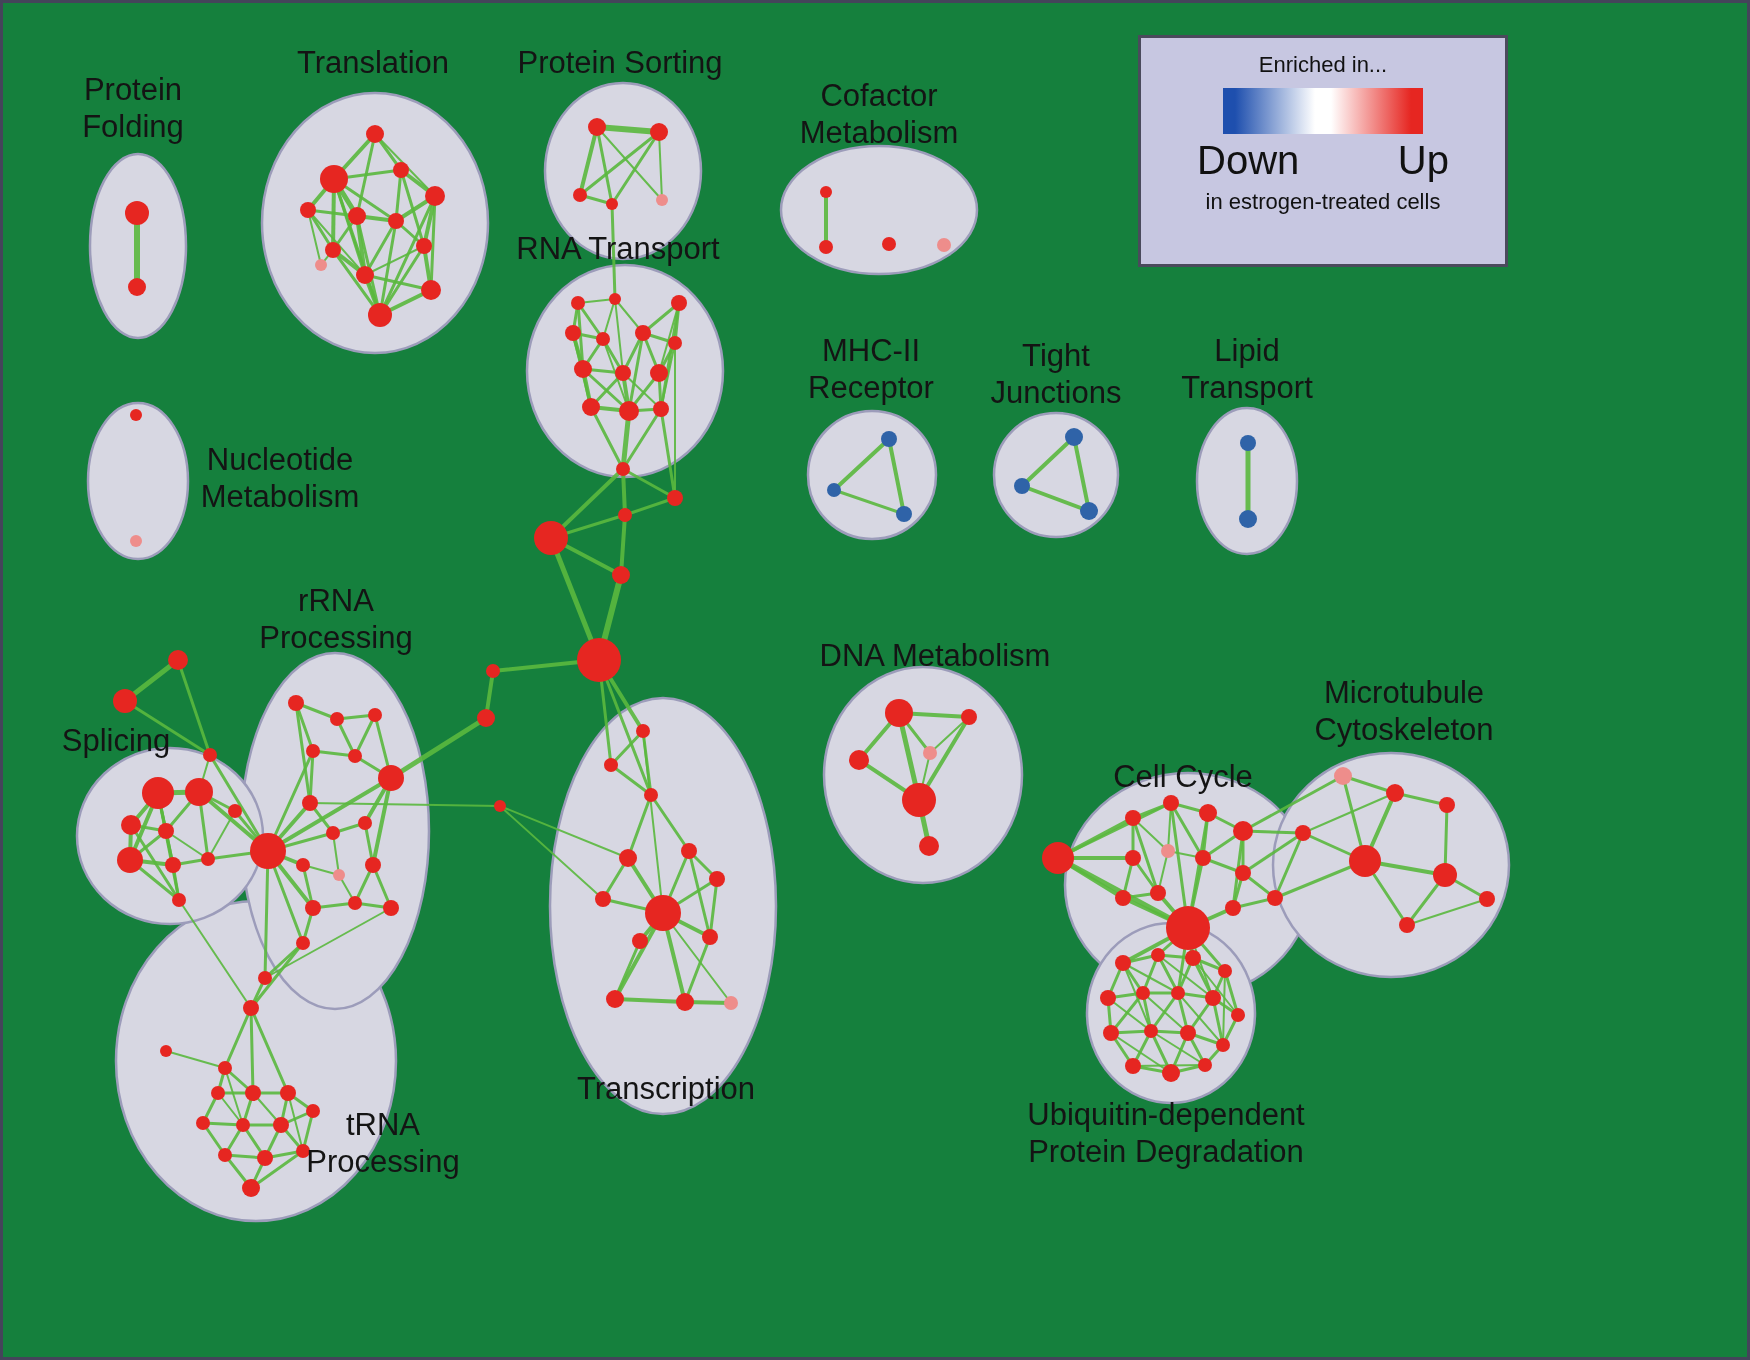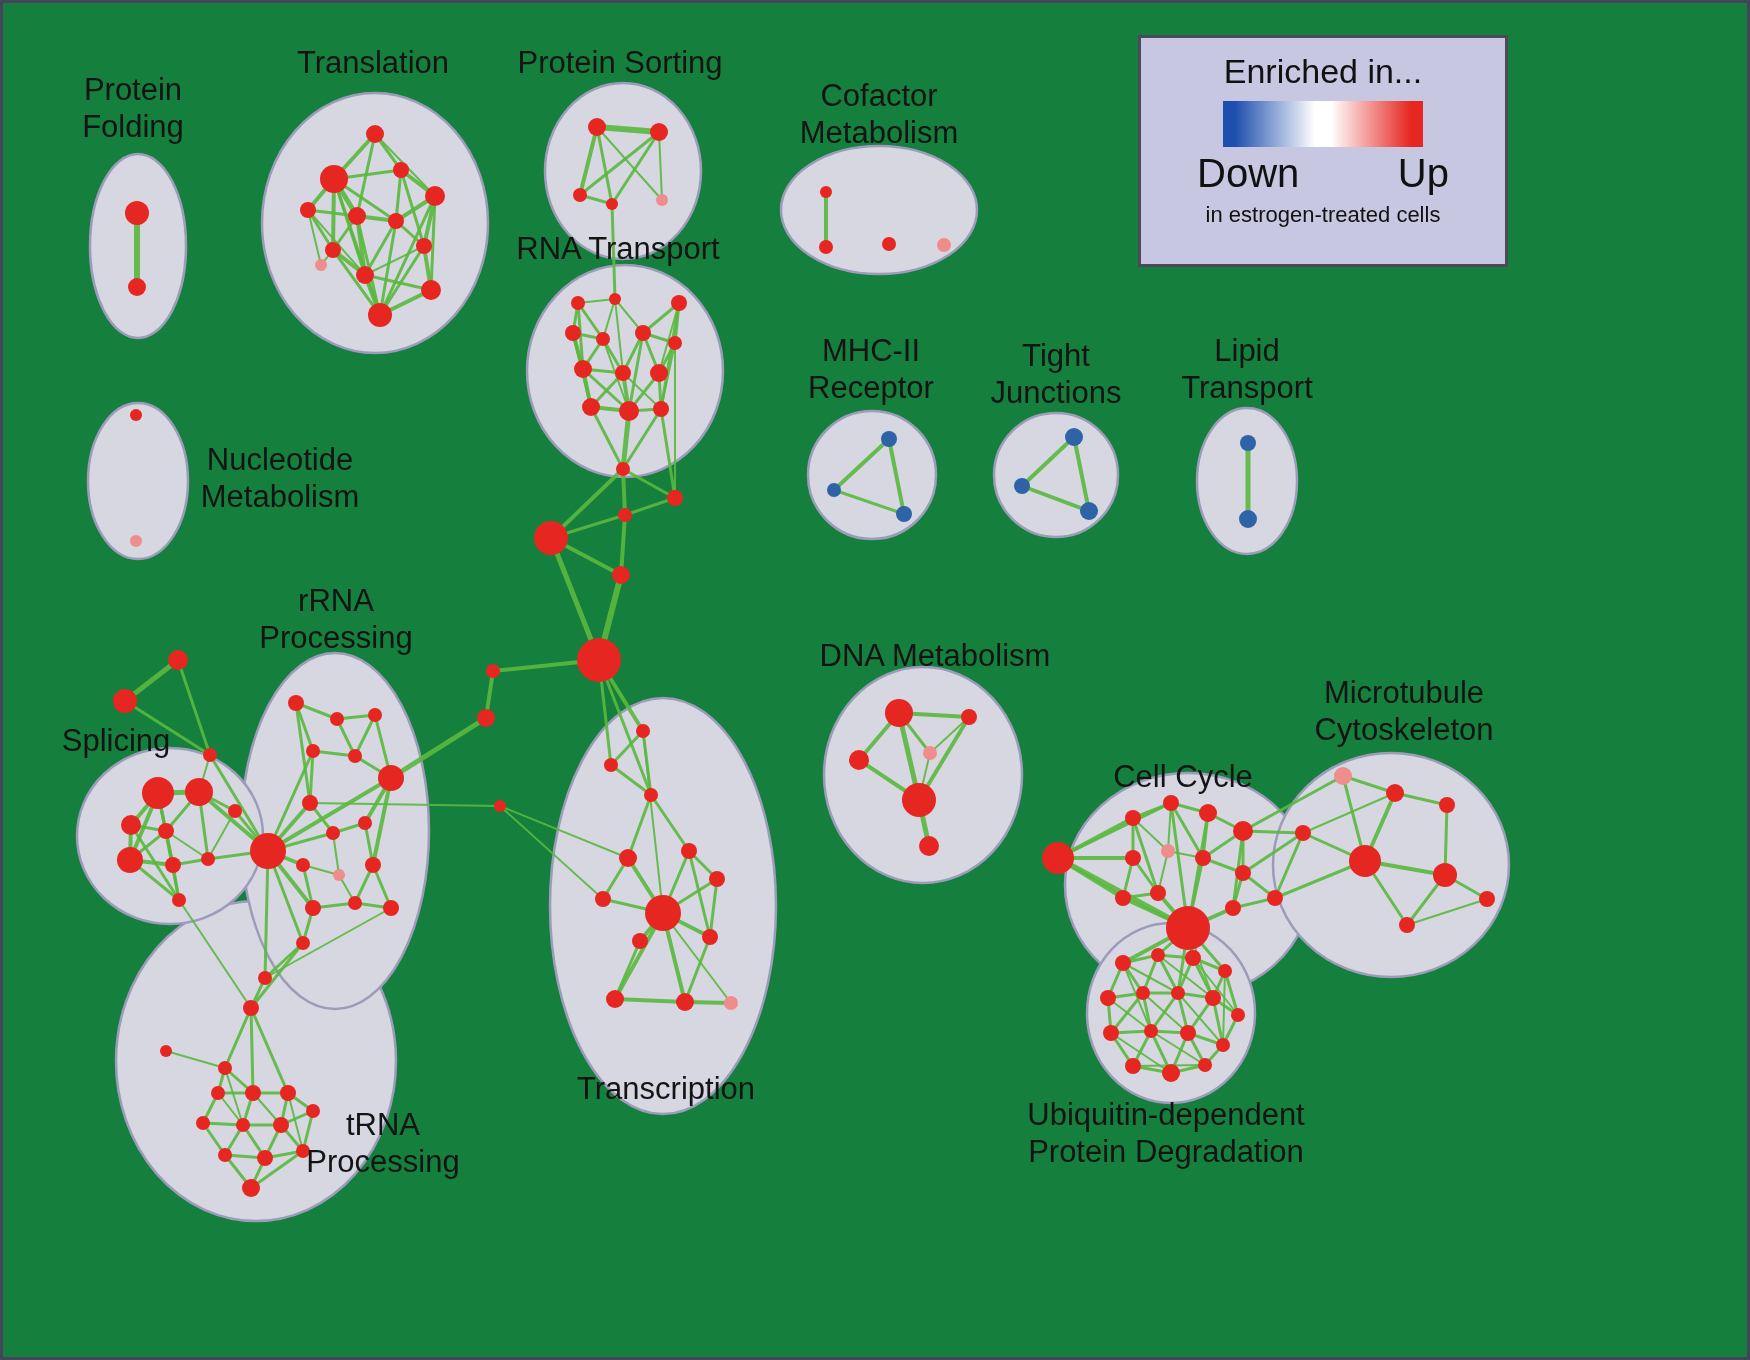--- a/index.html
+++ b/index.html
@@ -8,21 +8,21 @@
     background:#15803d;border:3px solid #44445a;box-sizing:border-box;
     overflow:hidden;font-family:"Liberation Sans",sans-serif;
   }
   #network-svg{position:absolute;left:0;top:0;}
   #network-svg text{font-family:"Liberation Sans",sans-serif;font-size:31px;fill:#141414;}
   .legend{
     position:absolute;left:1135px;top:32px;width:370px;height:232px;
     border:3px solid #4a4a5c;background:#c7c7e1;box-sizing:border-box;
     text-align:center;color:#111;
   }
-  .legend-title{font-size:34px;margin-top:14px;}
+  .legend-title{font-size:22px;margin-top:14px;}
   .legend-gradient{width:200px;height:46px;margin:10px auto 4px auto;}
   .legend-row{display:flex;justify-content:space-between;width:252px;margin:0 auto 2px auto;font-size:40px;}
   .legend-caption{font-size:22px;line-height:33px;}
 </style>
 </head>
 <body>
 
 <div class="canvas">
   <svg id="network-svg" width="1750" height="1360" viewBox="0 0 1750 1360">
       <g>

